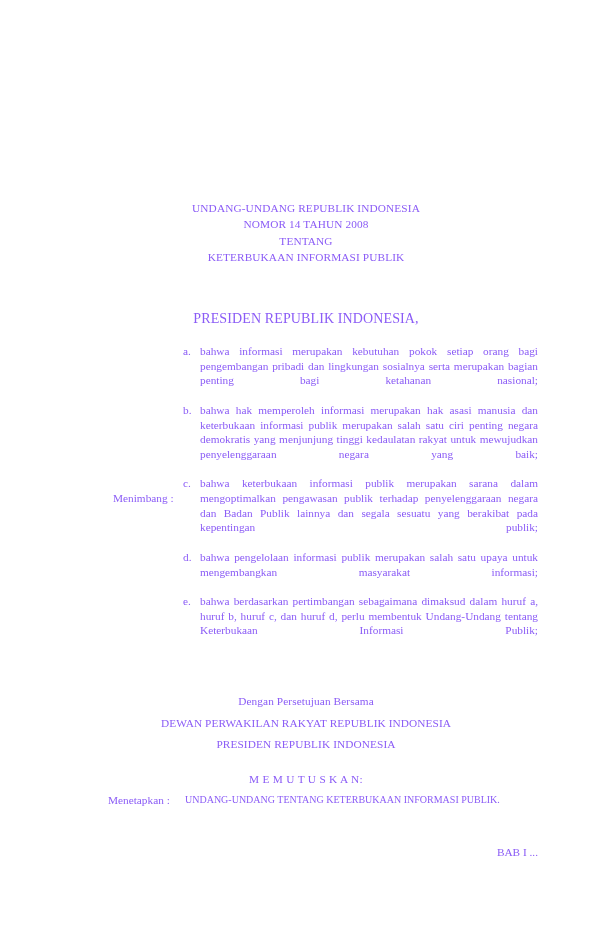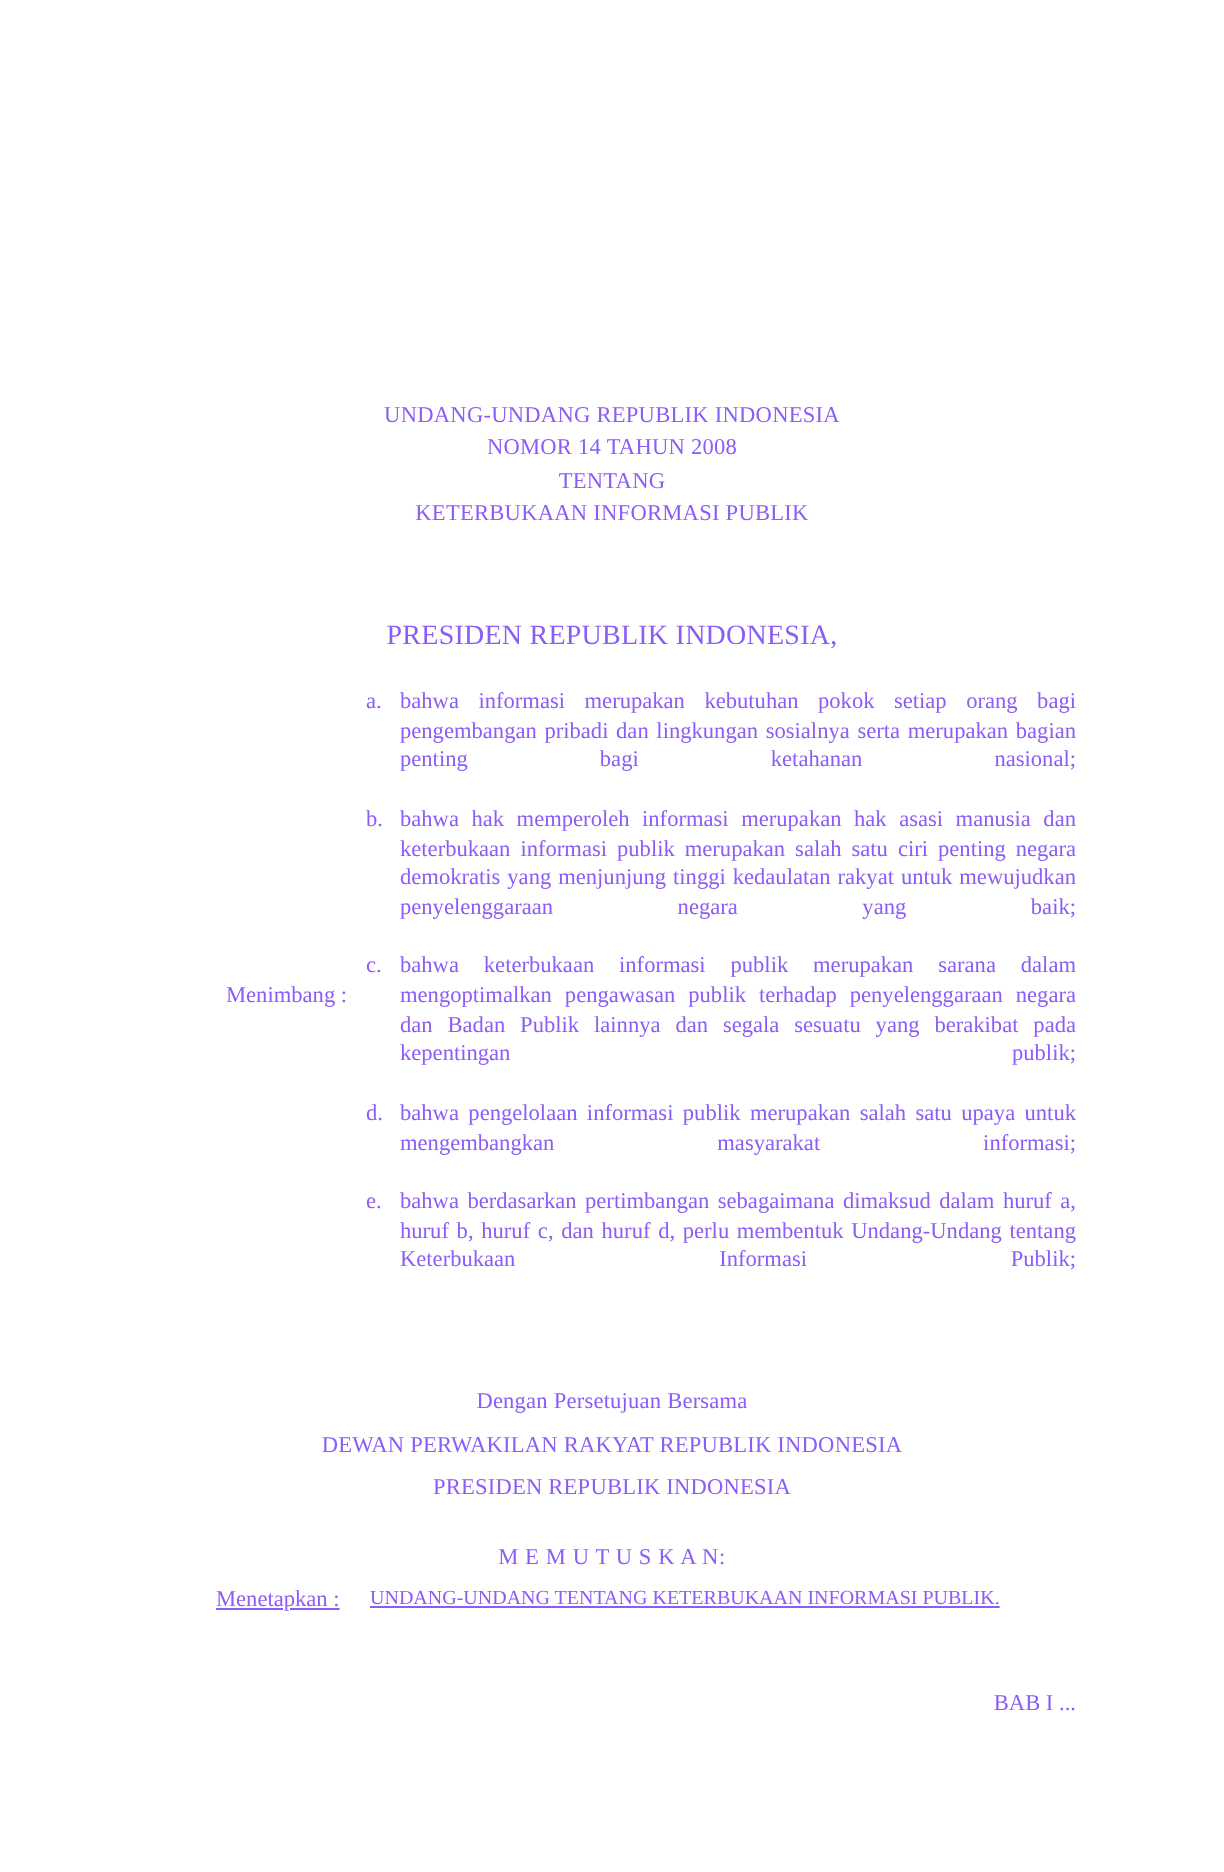--- a/index.html
+++ b/index.html
@@ -135,21 +135,21 @@
     position: absolute;
     left: 0;
     top: 772px;
     width: 612px;
     text-align: center;
     font-size: 11.3px;
     line-height: 14.7px;
     letter-spacing: 0.3px;
   }
 
-  #menetapkan-row { left: 108px; top: 793px; text-decoration: underline; }
+  #menetapkan-row { left: 108px; top: 793px; }
   #menetapkan-row .clause-label { width: 77px; }
   .menetapkan-text {
     width: 355px;
     flex: 0 0 auto;
     font-size: 10px;
     line-height: 14.7px;
     text-align: left;
   }
 
   

